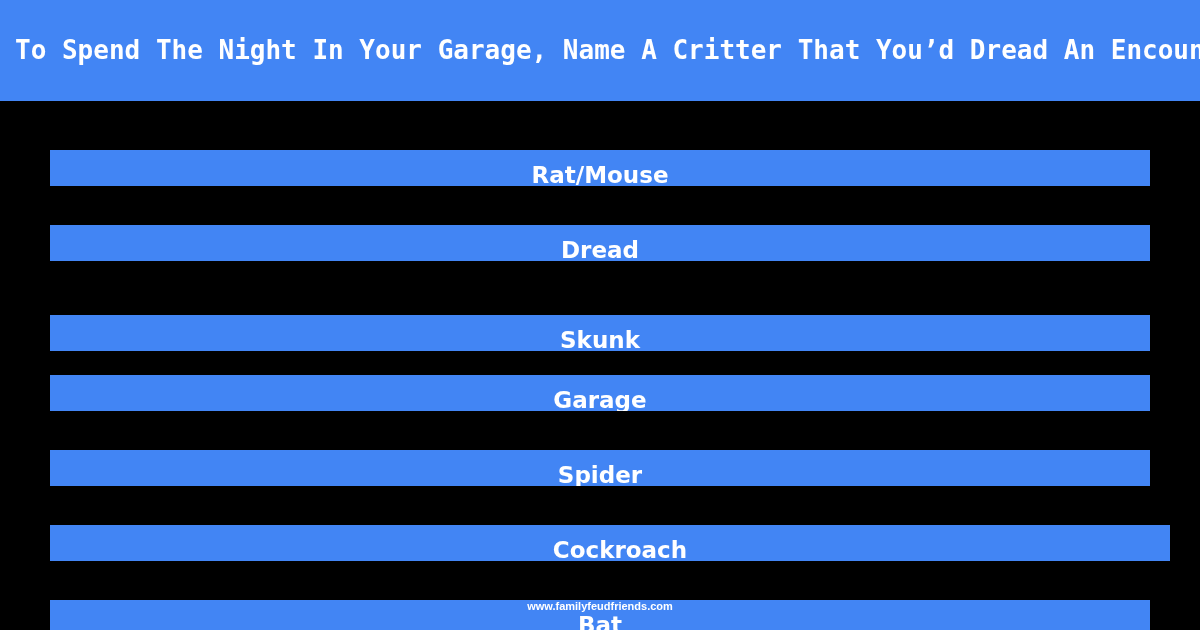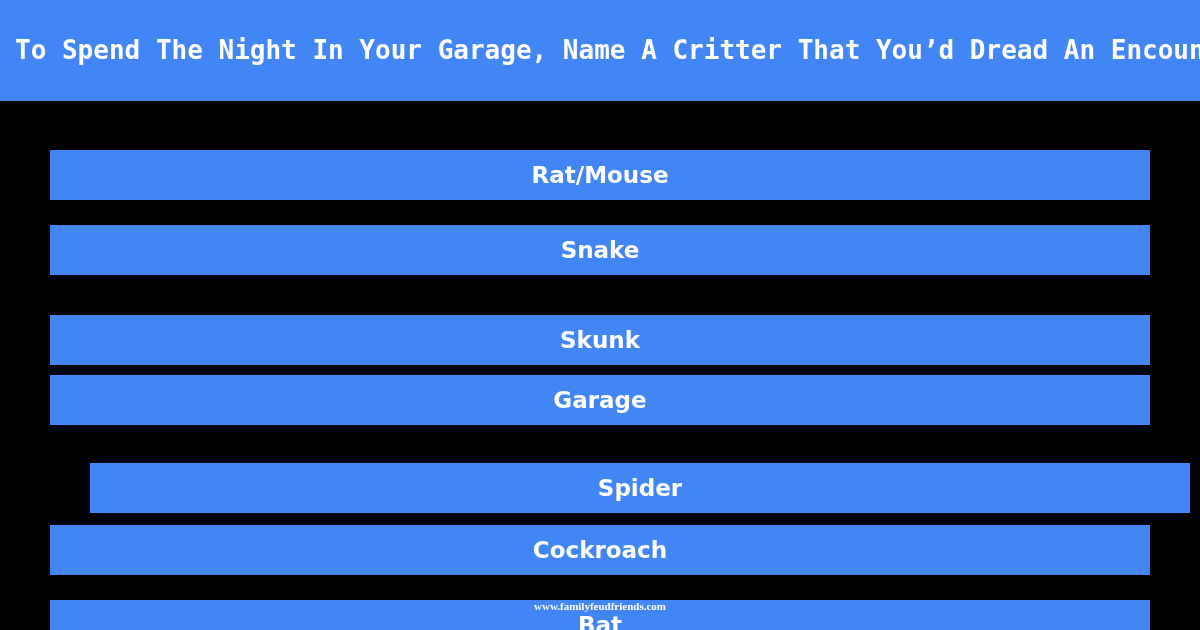--- a/index.html
+++ b/index.html
@@ -56,53 +56,53 @@
     top: 150px;
     left: 0;
     width: 1200px;
     height: 480px;
     overflow: hidden;
   }
   .answer-row {
     position: absolute;
     left: 50px;
     width: 1100px;
-    height: 50px;
+    height: 36px;
     background: #4285F4;
     overflow: hidden;
   }
   .answer-row .answer-label {
     display: block;
     width: 100%;
     height: 50px;
     line-height: 50px;
     text-align: center;
     font-family: "DejaVu Sans", sans-serif;
     font-weight: bold;
     font-size: 23px;
     color: #ffffff;
     white-space: nowrap;
   }
 
   .answer-row.r0 { top: 0px; }
   .answer-row.r1 { top: 75px; }
   .answer-row.r2 { top: 150px; margin-top: 15px; }
   .answer-row.r3 { top: 225px; }
-  .answer-row.r4 { top: 313px; margin-left: 40px; }
-  .answer-row.r5 { top: 375px; }
+  .answer-row.r4 { top: 300px; }
+  .answer-row.r5 { top: 375px; padding-left: 20px; }
   .answer-row.r6 { top: 450px; }
 
   
   .watermark {
     position: absolute;
     left: 0;
     top: 600px;
     width: 1200px;
     text-align: center;
-    font-family: Liberation Serif, serif;
+    font-family: Liberation Sans, sans-serif;
     font-weight: bold;
     font-size: 11px;
     color: #ffffff;
     letter-spacing: 0px;
     z-index: 5;
     pointer-events: none;
   }
 </style>
 </head>
 <body>
@@ -113,21 +113,21 @@
     <div class="header-title">To Spend The Night In Your Garage, Name A Critter That You’d Dread An Encounter With</div>
   </div>
 
   <div class="answers">
 
     <div class="answer-row r0">
       <span class="answer-label">Rat/Mouse</span>
     </div>
 
     <div class="answer-row r1">
-      <span class="answer-label">Snake</span>
+      <span class="answer-label">Dread</span>
     </div>
 
     <div class="answer-row r2">
       <span class="answer-label">Skunk</span>
     </div>
 
     <div class="answer-row r3">
       <span class="answer-label">Garage</span>
     </div>
 

